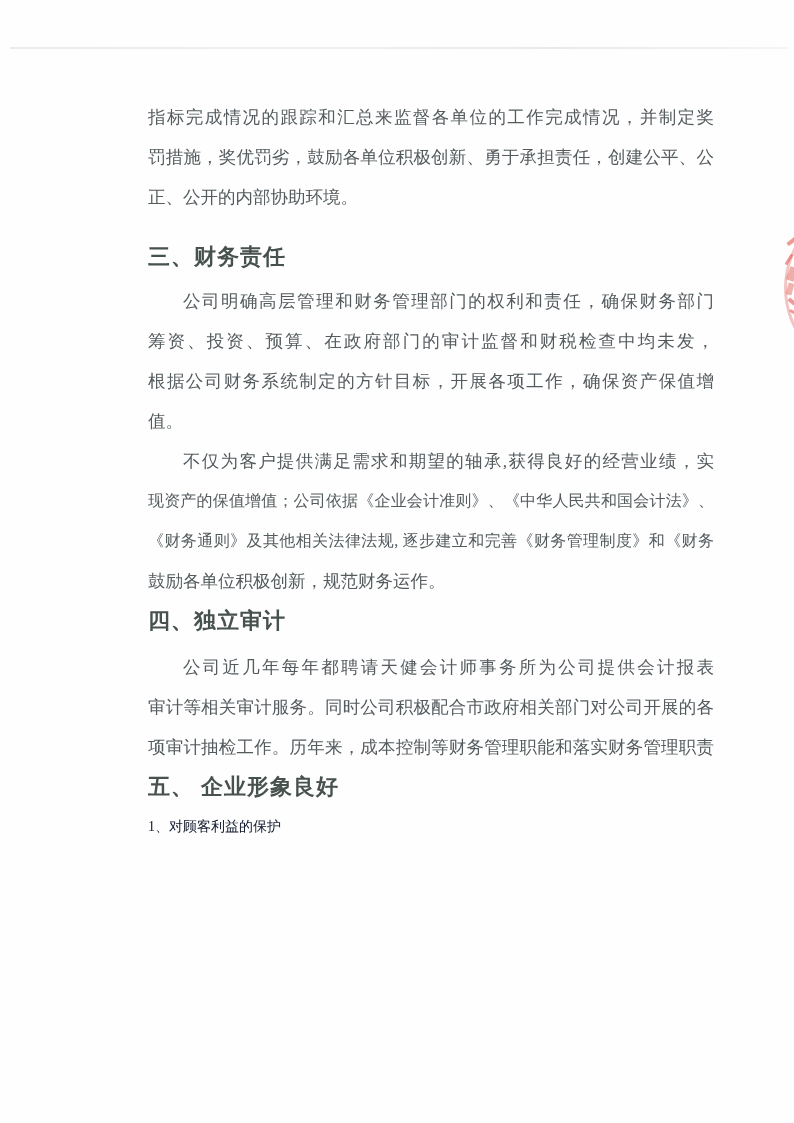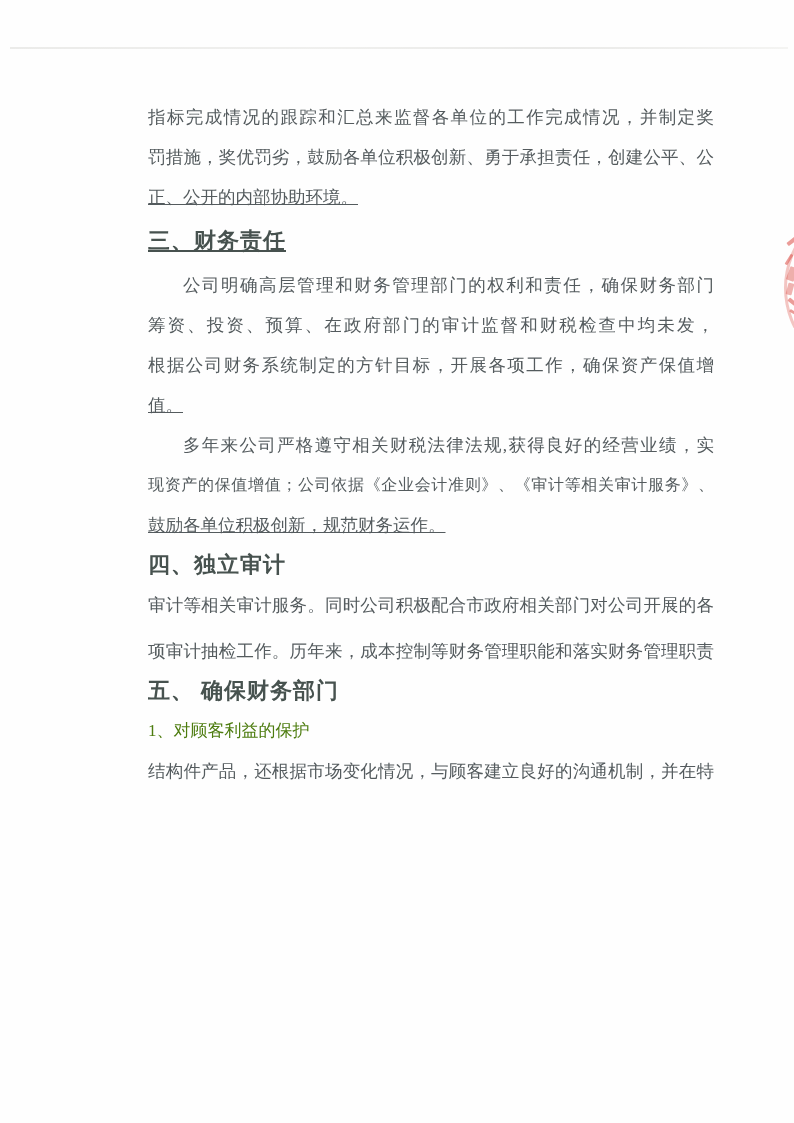--- a/index.html
+++ b/index.html
@@ -50,38 +50,38 @@
   .block{
     font-family:"Liberation Serif", serif;
     font-size:17.5px;
     line-height:40px;height:40px;
     color:#545b5e;
     text-align:justify;
     text-align-last:justify;
     overflow:hidden;
     white-space:normal;
   }
-  .eline{text-align-last:left;text-decoration:underline;}
+  .eline{text-align-last:left;}
   .ind{text-indent:2em;}
   .tight{font-size:16px;}
   .heading{
     font-family:"Liberation Sans", sans-serif;
     font-weight:bold;
     font-size:22px;
     color:#47524f;
     text-align-last:left;
     letter-spacing:1px;
   }
   .subheading{
-    font-size:17px;
-    color:#4d7c0f;
+    font-size:14px;
+    color:#0f172a;
     text-align-last:left;
   }
   
-  .content > .block:nth-child(4){margin-top:4px;margin-bottom:4px;text-decoration:underline;}
+  .content > .block:nth-child(4){margin-top:20px;margin-bottom:4px;}
   .content > .block:nth-child(14){margin-top:6px;}
   .content > .block:nth-child(19){margin-top:16px;margin-bottom:4px;}
   .content > .block:nth-child(20){margin-top:6px;margin-bottom:2px;}
 </style>
 </head>
 <body>
 
 <div class="page">
 
   <div class="scan-top"></div>
@@ -100,24 +100,25 @@
 
   <div class="content" id="content">
       <div class="block jline">指标完成情况的跟踪和汇总来监督各单位的工作完成情况，并制定奖</div>
       <div class="block jline">罚措施，奖优罚劣，鼓励各单位积极创新、勇于承担责任，创建公平、公</div>
       <div class="block eline">正、公开的内部协助环境。</div>
       <div class="block heading">三、财务责任</div>
       <div class="block jline ind">公司明确高层管理和财务管理部门的权利和责任，确保财务部门</div>
       <div class="block jline">筹资、投资、预算、在政府部门的审计监督和财税检查中均未发，</div>
       <div class="block jline">根据公司财务系统制定的方针目标，开展各项工作，确保资产保值增</div>
       <div class="block eline">值。</div>
-      <div class="block jline ind">多年来公司严格遵守相关财税法律法规,获得良好的经营业绩，实</div>
-      <div class="block jline tight">现资产的保值增值；公司依据《企业会计准则》、《审计等相关审计服务》、</div>
+      <div class="block jline ind">不仅为客户提供满足需求和期望的轴承,获得良好的经营业绩，实</div>
+      <div class="block jline tight">现资产的保值增值；公司依据《企业会计准则》、《中华人民共和国会计法》、</div>
+      <div class="block jline tight">《财务通则》及其他相关法律法规, 逐步建立和完善《财务管理制度》和《财务</div>
       <div class="block eline">鼓励各单位积极创新，规范财务运作。</div>
       <div class="block heading">四、独立审计</div>
+      <div class="block jline ind">公司近几年每年都聘请天健会计师事务所为公司提供会计报表</div>
       <div class="block jline">审计等相关审计服务。同时公司积极配合市政府相关部门对公司开展的各</div>
       <div class="block jline">项审计抽检工作。历年来，成本控制等财务管理职能和落实财务管理职责</div>
-      <div class="block heading">五、 确保财务部门</div>
+      <div class="block heading">五、 企业形象良好</div>
       <div class="block subheading">1、对顾客利益的保护</div>
-      <div class="block jline">结构件产品，还根据市场变化情况，与顾客建立良好的沟通机制，并在特</div>
     </div>
 
 </div>
 
 </body></html>

